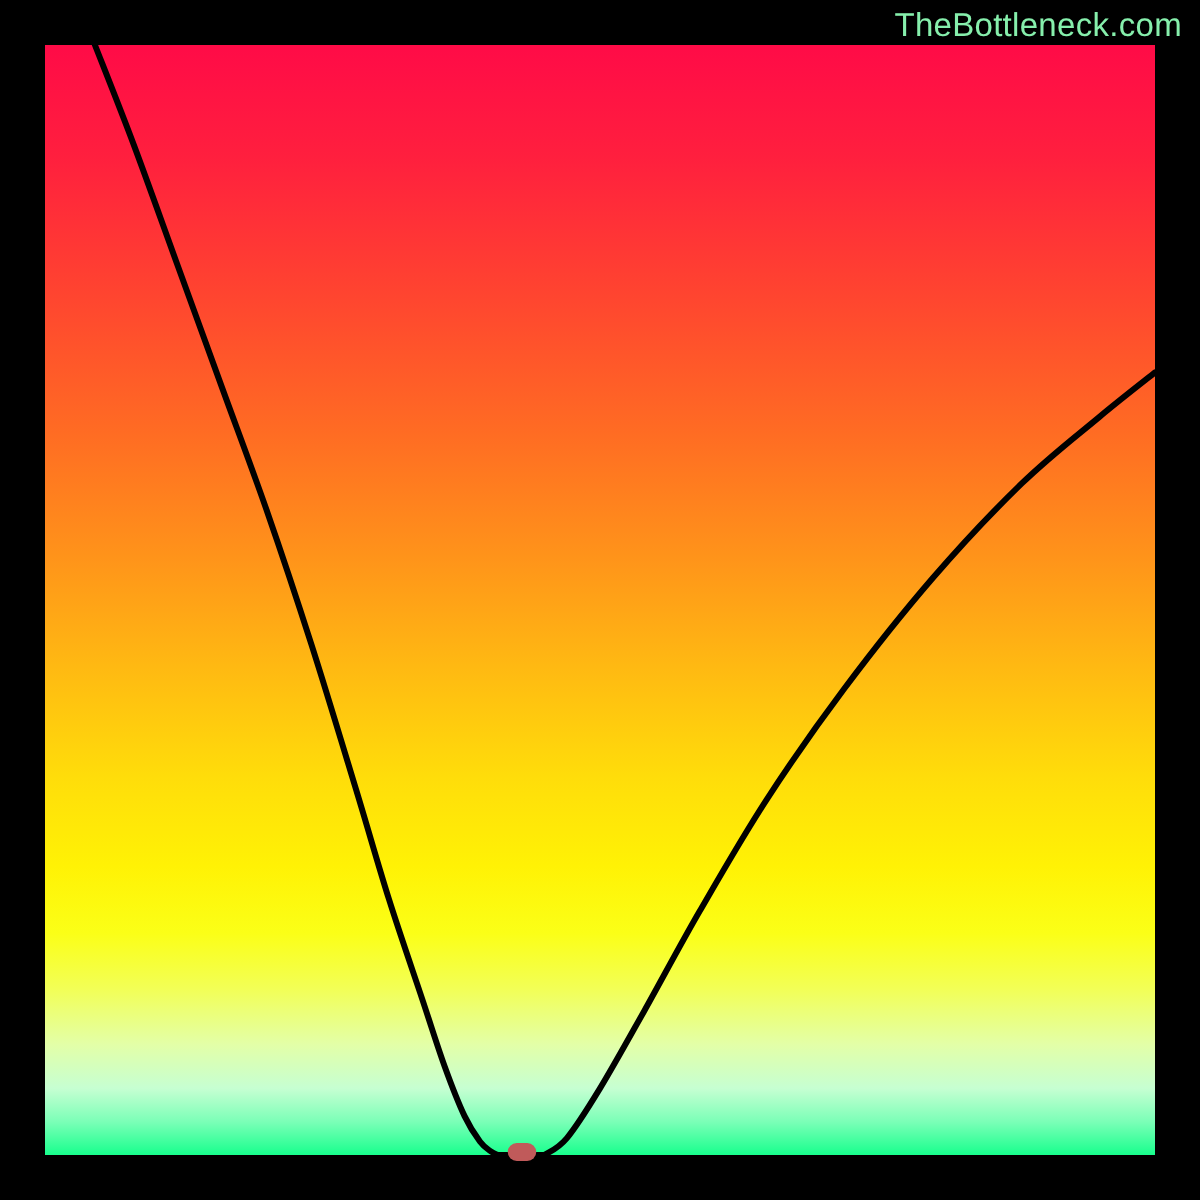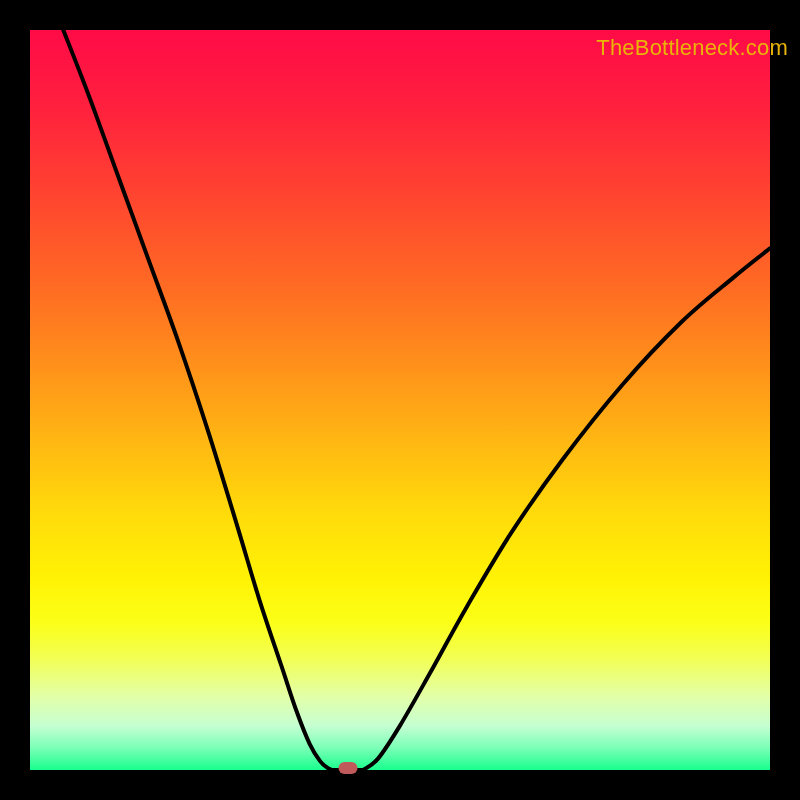--- a/index.html
+++ b/index.html
@@ -13,26 +13,25 @@
   }
   .frame {
     position: absolute;
     inset: 0;
     background: #000;
   }
   .watermark {
     position: absolute;
     top: 4px;
     right: 12px;
-    color: #eab308;
+    color: #86efac;
     font-size: 22px;
     font-weight: 400;
     letter-spacing: 0.2px;
     z-index: 5;
-    margin-top: 31px;
   }
   .plot {
     position: absolute;
     left: 30px;
     top: 30px;
     width: 740px;
     height: 740px;
   }
   .gradient {
     position: absolute;

